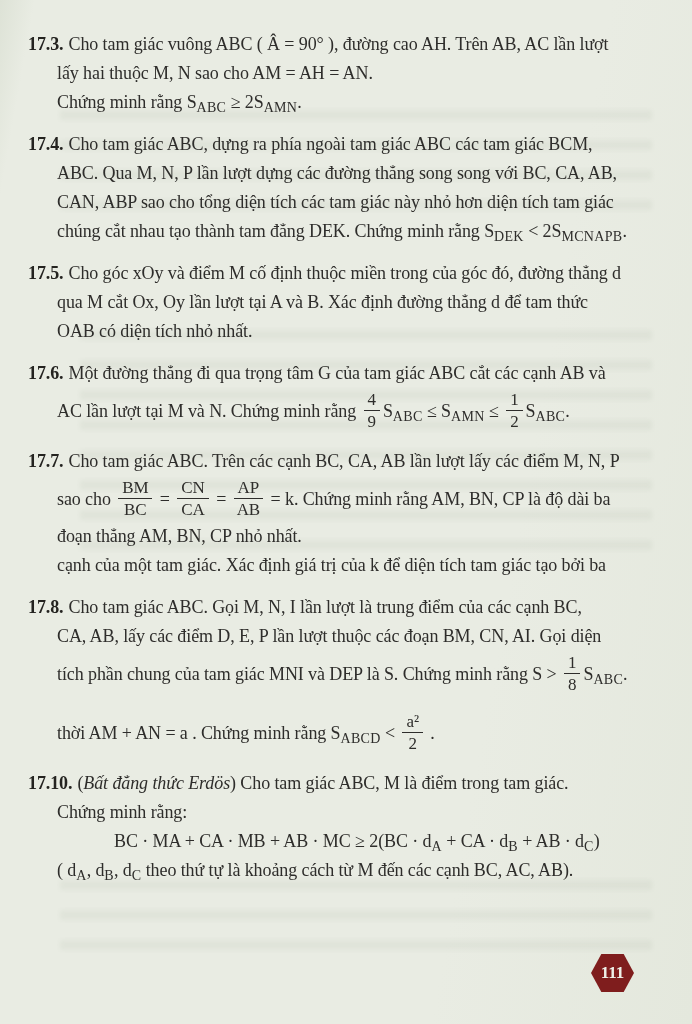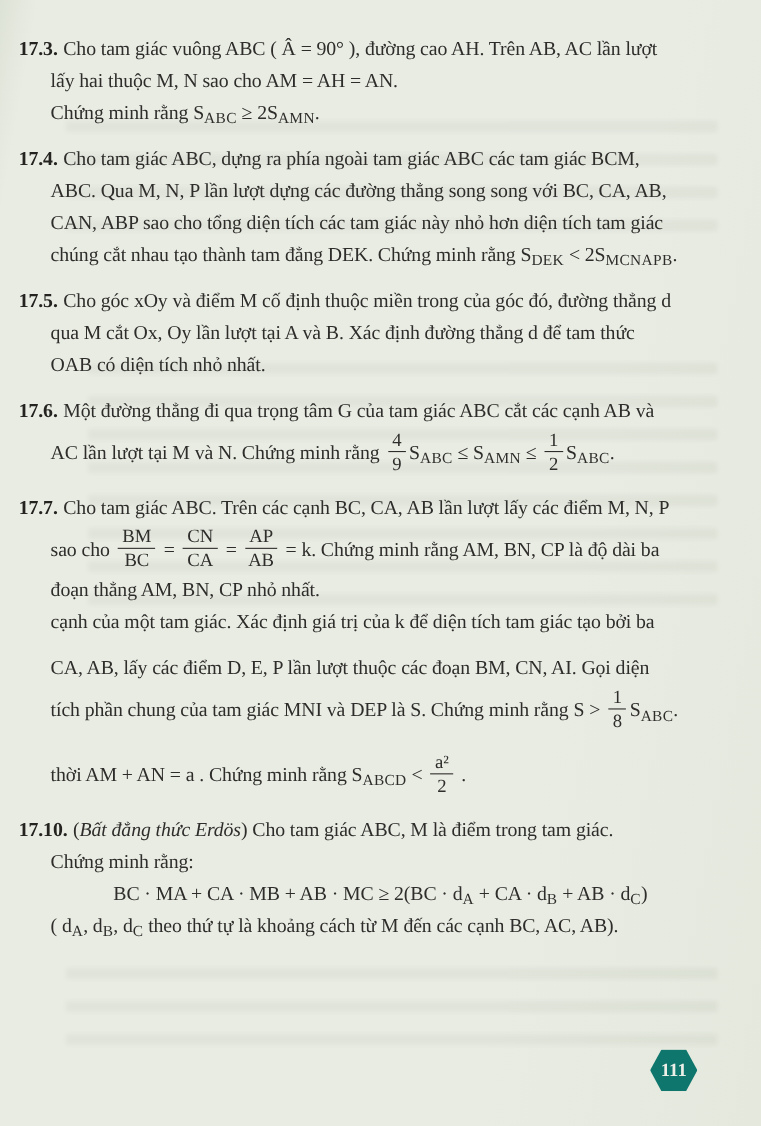--- a/index.html
+++ b/index.html
@@ -20,21 +20,21 @@
   }
   .ghost.g1 { left: 60px; right: 40px; top: 110px; height: 120px; }
   .ghost.g2 { left: 80px; right: 40px; top: 330px; height: 220px; }
   .ghost.g3 { left: 60px; right: 40px; top: 880px; height: 70px; }
 
   .page {
     position: absolute; inset: 0;
     padding: 30px 12px 0 16px;
     box-sizing: border-box;
   }
-  .problem { margin: 0 0 13px 1px; }
+  .problem { margin: 0 0 13px 12px; }
   .line {
     margin: 0;
     padding-left: 29px;
     font-size: 18px;
     line-height: 29px;
     letter-spacing: -0.1px;
     white-space: nowrap;
     overflow: hidden;
   }
   .line.first { padding-left: 0; }
@@ -57,21 +57,21 @@
     font-size: 17px;
     margin: 0 3px;
     transform: translateY(-2px);
   }
   .frac .fnum { padding: 0 4px 1px; border-bottom: 1.4px solid #2e2d2b; }
   .frac .fden { padding-top: 1px; }
   .page-badge {
     position: absolute;
     right: 58px; bottom: 32px;
     width: 43px; height: 38px;
-    background: #0f766e;
+    background: #7f1d1d;
     clip-path: polygon(24% 0, 76% 0, 100% 50%, 76% 100%, 24% 100%, 0 50%);
     display: flex; align-items: center; justify-content: center;
     color: #eef0e8;
     font-weight: bold;
     font-size: 17px;
   }
 </style>
 </head>
 <body>
 
@@ -121,20 +121,21 @@
           <span class="fden">CA</span>
         </span><span> = </span><span class="frac">
           <span class="fnum">AP</span>
           <span class="fden">AB</span>
         </span><span> = k.  Chứng minh rằng AM, BN, CP là độ dài ba</span></p>
     <p class="line"><span>đoạn thẳng AM, BN, CP nhỏ nhất.</span></p>
     <p class="line"><span>cạnh của một tam giác. Xác định giá trị của k để diện tích tam giác tạo bởi ba</span></p>
   </section>
 
   <section class="problem">
+    <p class="line first"><b class="pnum">17.8.</b><span>Cho tam giác ABC. Gọi M, N, I lần lượt là trung điểm của các cạnh BC,</span></p>
     <p class="line"><span>CA, AB, lấy các điểm D, E, P lần lượt thuộc các đoạn BM, CN, AI. Gọi diện</span></p>
     <p class="line tall"><span>tích phần chung của tam giác MNI và DEP là S. Chứng minh rằng S &gt; </span><span class="frac">
           <span class="fnum">1</span>
           <span class="fden">8</span>
         </span><span>S</span><sub>ABC</sub><span>.</span></p>
   </section>
 
   <section class="problem">
     <p class="line tall"><span>thời AM + AN = a . Chứng minh rằng S</span><sub>ABCD</sub><span> &lt; </span><span class="frac">
           <span class="fnum">a²</span>

